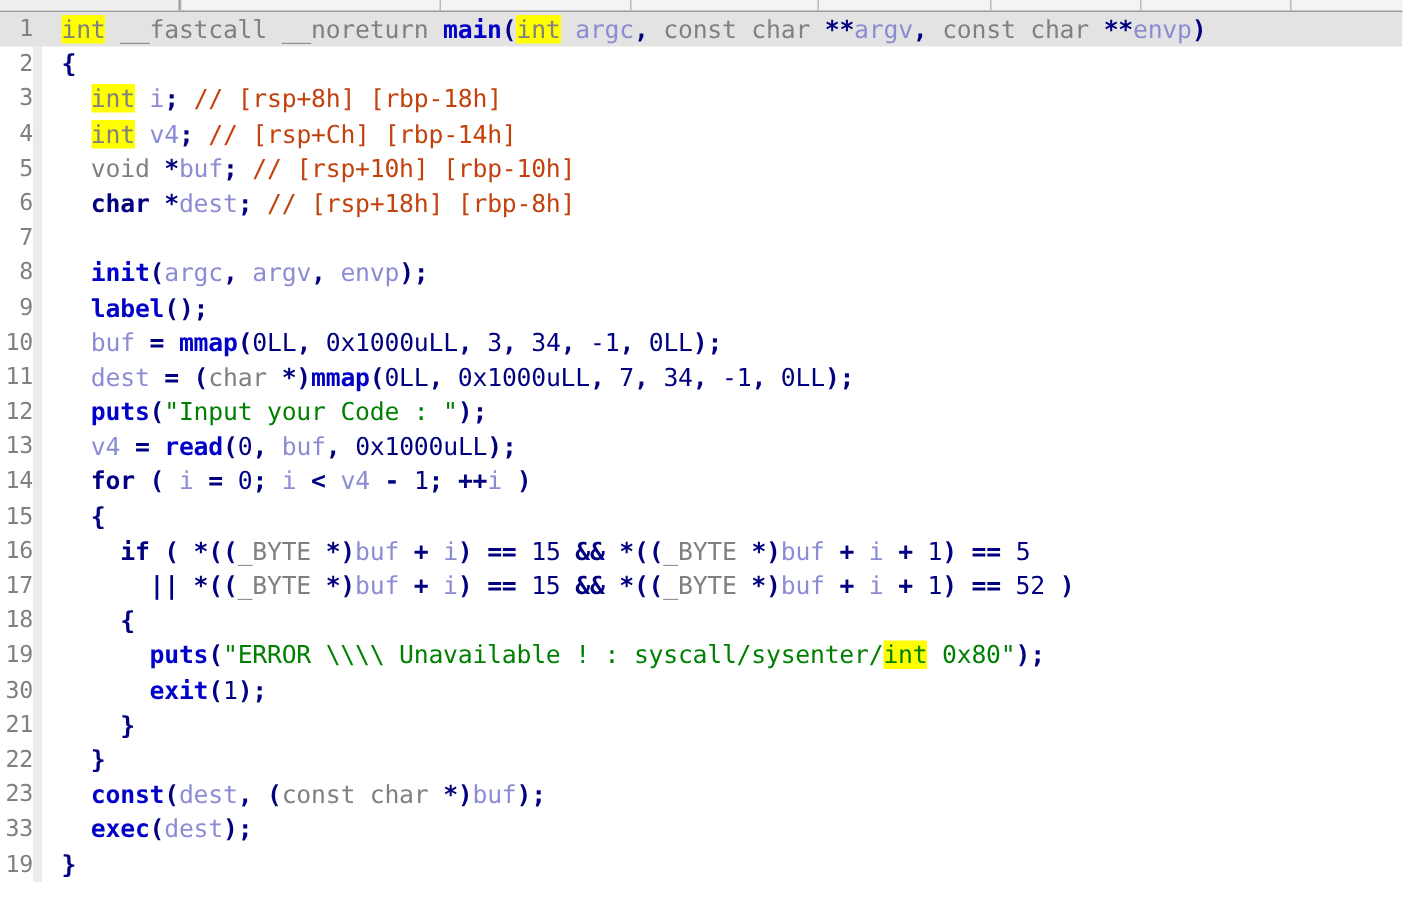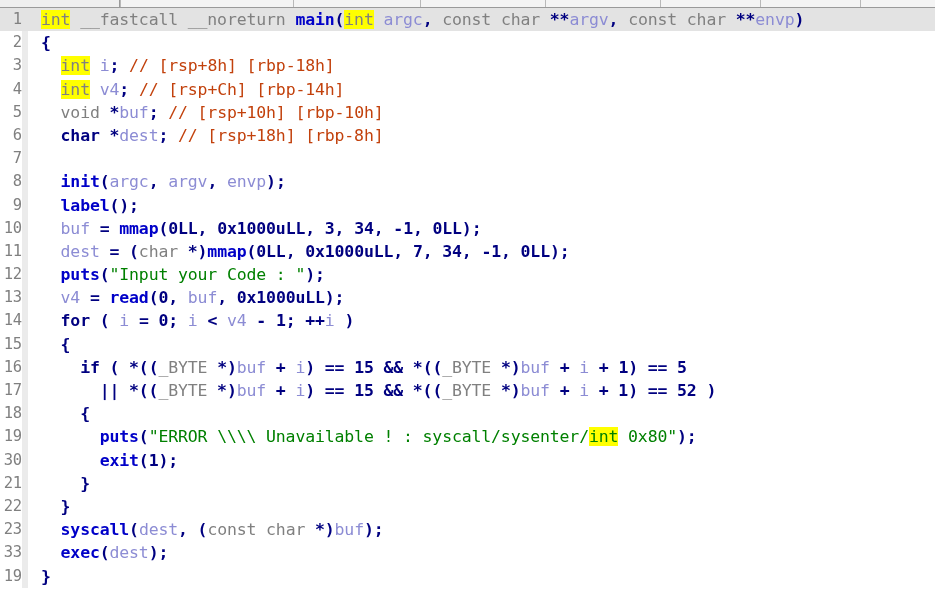--- a/index.html
+++ b/index.html
@@ -80,21 +80,21 @@
     vertical-align: top;
     padding-left: 8px;
   }
 
   
   .t-kw     { color: #000080; font-weight: bold; }  
   .t-fn     { color: #0000c8; font-weight: bold; }  
   .t-type   { color: #808080; }                     
   .t-var    { color: #8c8cd4; }                     
   .t-cmt    { color: #c2410c; }                     
-  .t-num    { color: #000080; font-weight: bold; }  
+  .t-num    { color: #000080; font-weight: normal; }  
   .t-str    { color: #008000; }                     
   .t-punc   { color: #000080; font-weight: bold; }  
   .t-plain  { color: #000080; }
   .hl       { background: #ffff00; }                
 </style>
 </head>
 <body>
 
 <div id="col-header">
   <div class="firstcell"></div>
@@ -123,16 +123,16 @@
     <div class="code-line"><span class="gutter">13</span><span class="sep"></span><span class="txt"><span class="t-plain">  </span><span class="t-var">v4</span><span class="t-punc"> = </span><span class="t-fn">read</span><span class="t-punc">(</span><span class="t-num">0</span><span class="t-punc">, </span><span class="t-var">buf</span><span class="t-punc">, </span><span class="t-num">0x1000uLL</span><span class="t-punc">);</span></span></div>
     <div class="code-line"><span class="gutter">14</span><span class="sep"></span><span class="txt"><span class="t-plain">  </span><span class="t-kw">for</span><span class="t-punc"> ( </span><span class="t-var">i</span><span class="t-punc"> = </span><span class="t-num">0</span><span class="t-punc">; </span><span class="t-var">i</span><span class="t-punc"> &lt; </span><span class="t-var">v4</span><span class="t-punc"> - </span><span class="t-num">1</span><span class="t-punc">; ++</span><span class="t-var">i</span><span class="t-punc"> )</span></span></div>
     <div class="code-line"><span class="gutter">15</span><span class="sep"></span><span class="txt"><span class="t-plain">  </span><span class="t-punc">{</span></span></div>
     <div class="code-line"><span class="gutter">16</span><span class="sep"></span><span class="txt"><span class="t-plain">    </span><span class="t-kw">if</span><span class="t-punc"> ( *((</span><span class="t-type">_BYTE </span><span class="t-punc">*)</span><span class="t-var">buf</span><span class="t-punc"> + </span><span class="t-var">i</span><span class="t-punc">) == </span><span class="t-num">15</span><span class="t-punc"> &amp;&amp; *((</span><span class="t-type">_BYTE </span><span class="t-punc">*)</span><span class="t-var">buf</span><span class="t-punc"> + </span><span class="t-var">i</span><span class="t-punc"> + </span><span class="t-num">1</span><span class="t-punc">) == </span><span class="t-num">5</span></span></div>
     <div class="code-line"><span class="gutter">17</span><span class="sep"></span><span class="txt"><span class="t-plain">      </span><span class="t-punc">|| *((</span><span class="t-type">_BYTE </span><span class="t-punc">*)</span><span class="t-var">buf</span><span class="t-punc"> + </span><span class="t-var">i</span><span class="t-punc">) == </span><span class="t-num">15</span><span class="t-punc"> &amp;&amp; *((</span><span class="t-type">_BYTE </span><span class="t-punc">*)</span><span class="t-var">buf</span><span class="t-punc"> + </span><span class="t-var">i</span><span class="t-punc"> + </span><span class="t-num">1</span><span class="t-punc">) == </span><span class="t-num">52</span><span class="t-punc"> )</span></span></div>
     <div class="code-line"><span class="gutter">18</span><span class="sep"></span><span class="txt"><span class="t-plain">    </span><span class="t-punc">{</span></span></div>
     <div class="code-line"><span class="gutter">19</span><span class="sep"></span><span class="txt"><span class="t-plain">      </span><span class="t-fn">puts</span><span class="t-punc">(</span><span class="t-str">"ERROR \\\\ Unavailable ! : syscall/sysenter/</span><span class="t-str hl">int</span><span class="t-str"> 0x80"</span><span class="t-punc">);</span></span></div>
     <div class="code-line"><span class="gutter">30</span><span class="sep"></span><span class="txt"><span class="t-plain">      </span><span class="t-fn">exit</span><span class="t-punc">(</span><span class="t-num">1</span><span class="t-punc">);</span></span></div>
     <div class="code-line"><span class="gutter">21</span><span class="sep"></span><span class="txt"><span class="t-plain">    </span><span class="t-punc">}</span></span></div>
     <div class="code-line"><span class="gutter">22</span><span class="sep"></span><span class="txt"><span class="t-plain">  </span><span class="t-punc">}</span></span></div>
-    <div class="code-line"><span class="gutter">23</span><span class="sep"></span><span class="txt"><span class="t-plain">  </span><span class="t-fn">syscall</span><span class="t-punc">(</span><span class="t-var">dest</span><span class="t-punc">, (</span><span class="t-type">const char </span><span class="t-punc">*)</span><span class="t-var">buf</span><span class="t-punc">);</span></span></div>
+    <div class="code-line"><span class="gutter">23</span><span class="sep"></span><span class="txt"><span class="t-plain">  </span><span class="t-fn">const</span><span class="t-punc">(</span><span class="t-var">dest</span><span class="t-punc">, (</span><span class="t-type">const char </span><span class="t-punc">*)</span><span class="t-var">buf</span><span class="t-punc">);</span></span></div>
     <div class="code-line"><span class="gutter">33</span><span class="sep"></span><span class="txt"><span class="t-plain">  </span><span class="t-fn">exec</span><span class="t-punc">(</span><span class="t-var">dest</span><span class="t-punc">);</span></span></div>
     <div class="code-line"><span class="gutter">19</span><span class="sep"></span><span class="txt"><span class="t-punc">}</span></span></div>
   </div>
 
 </body></html>

